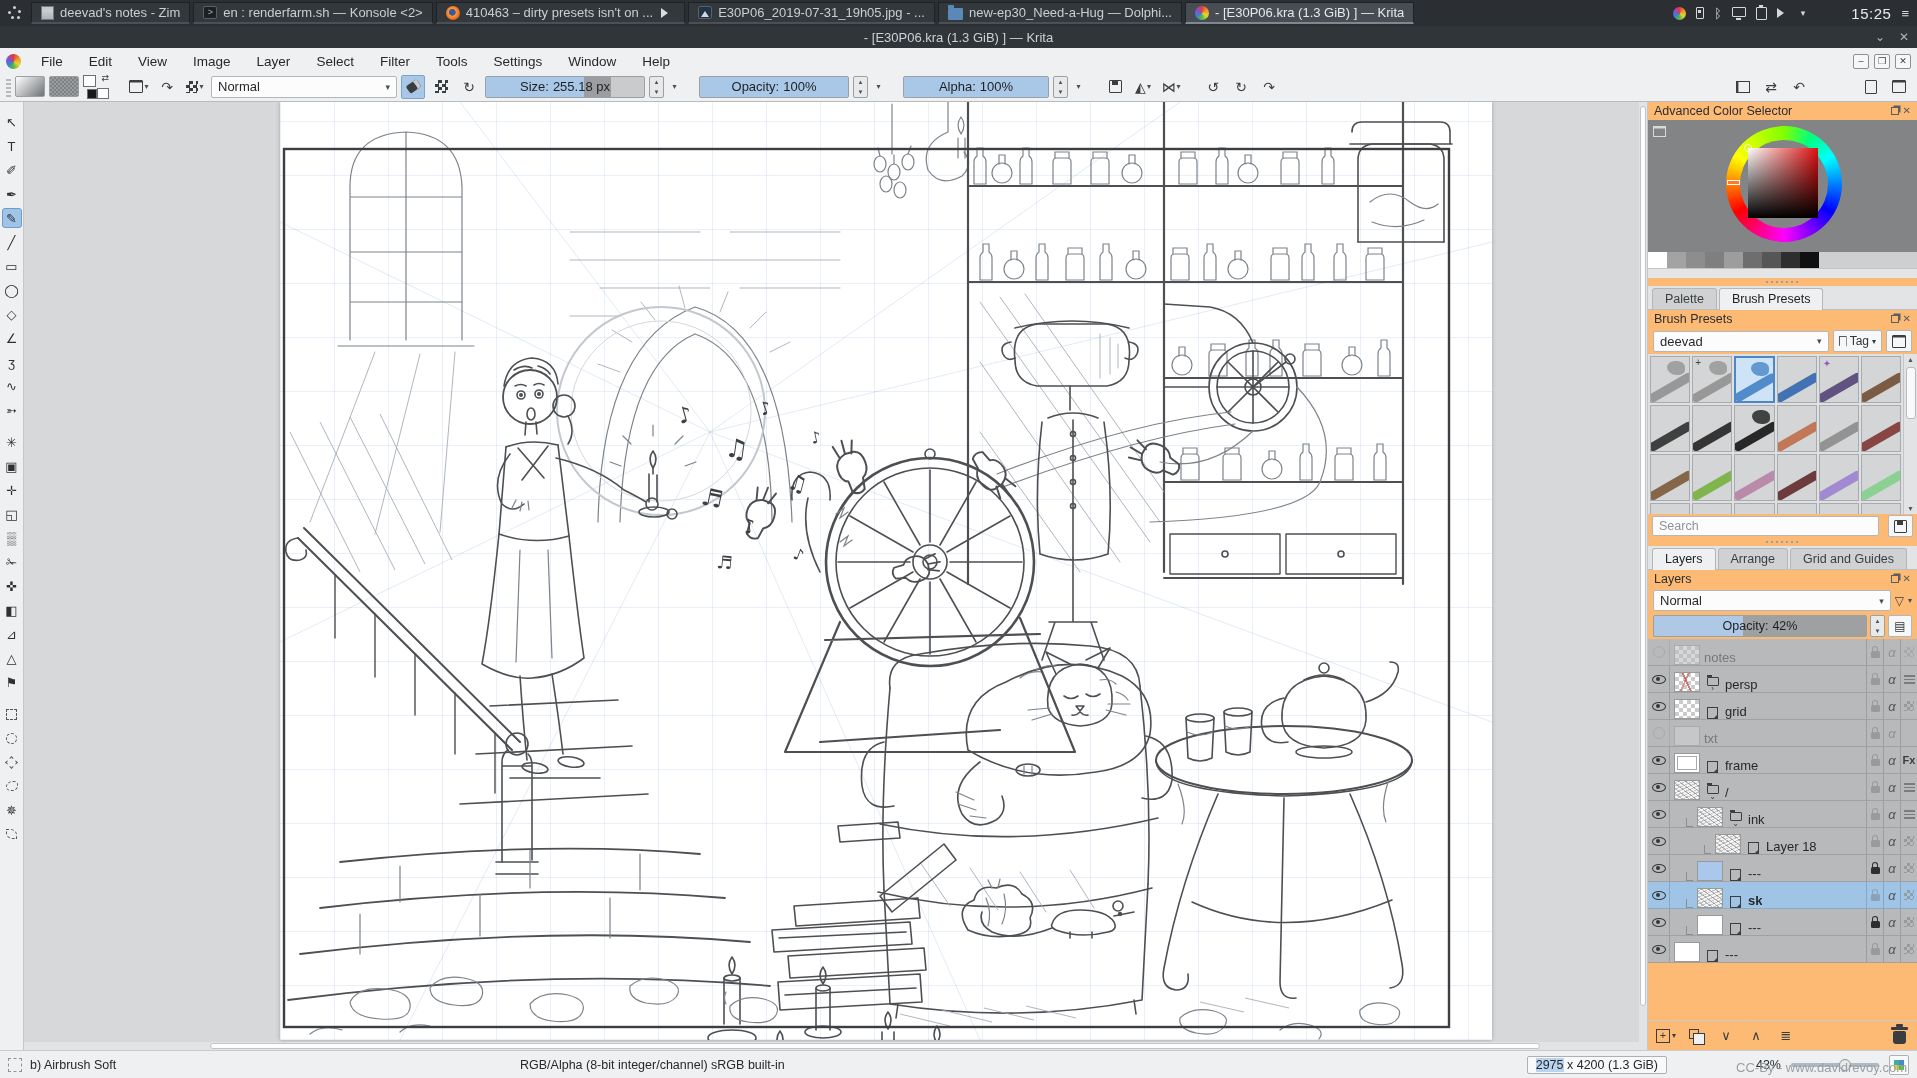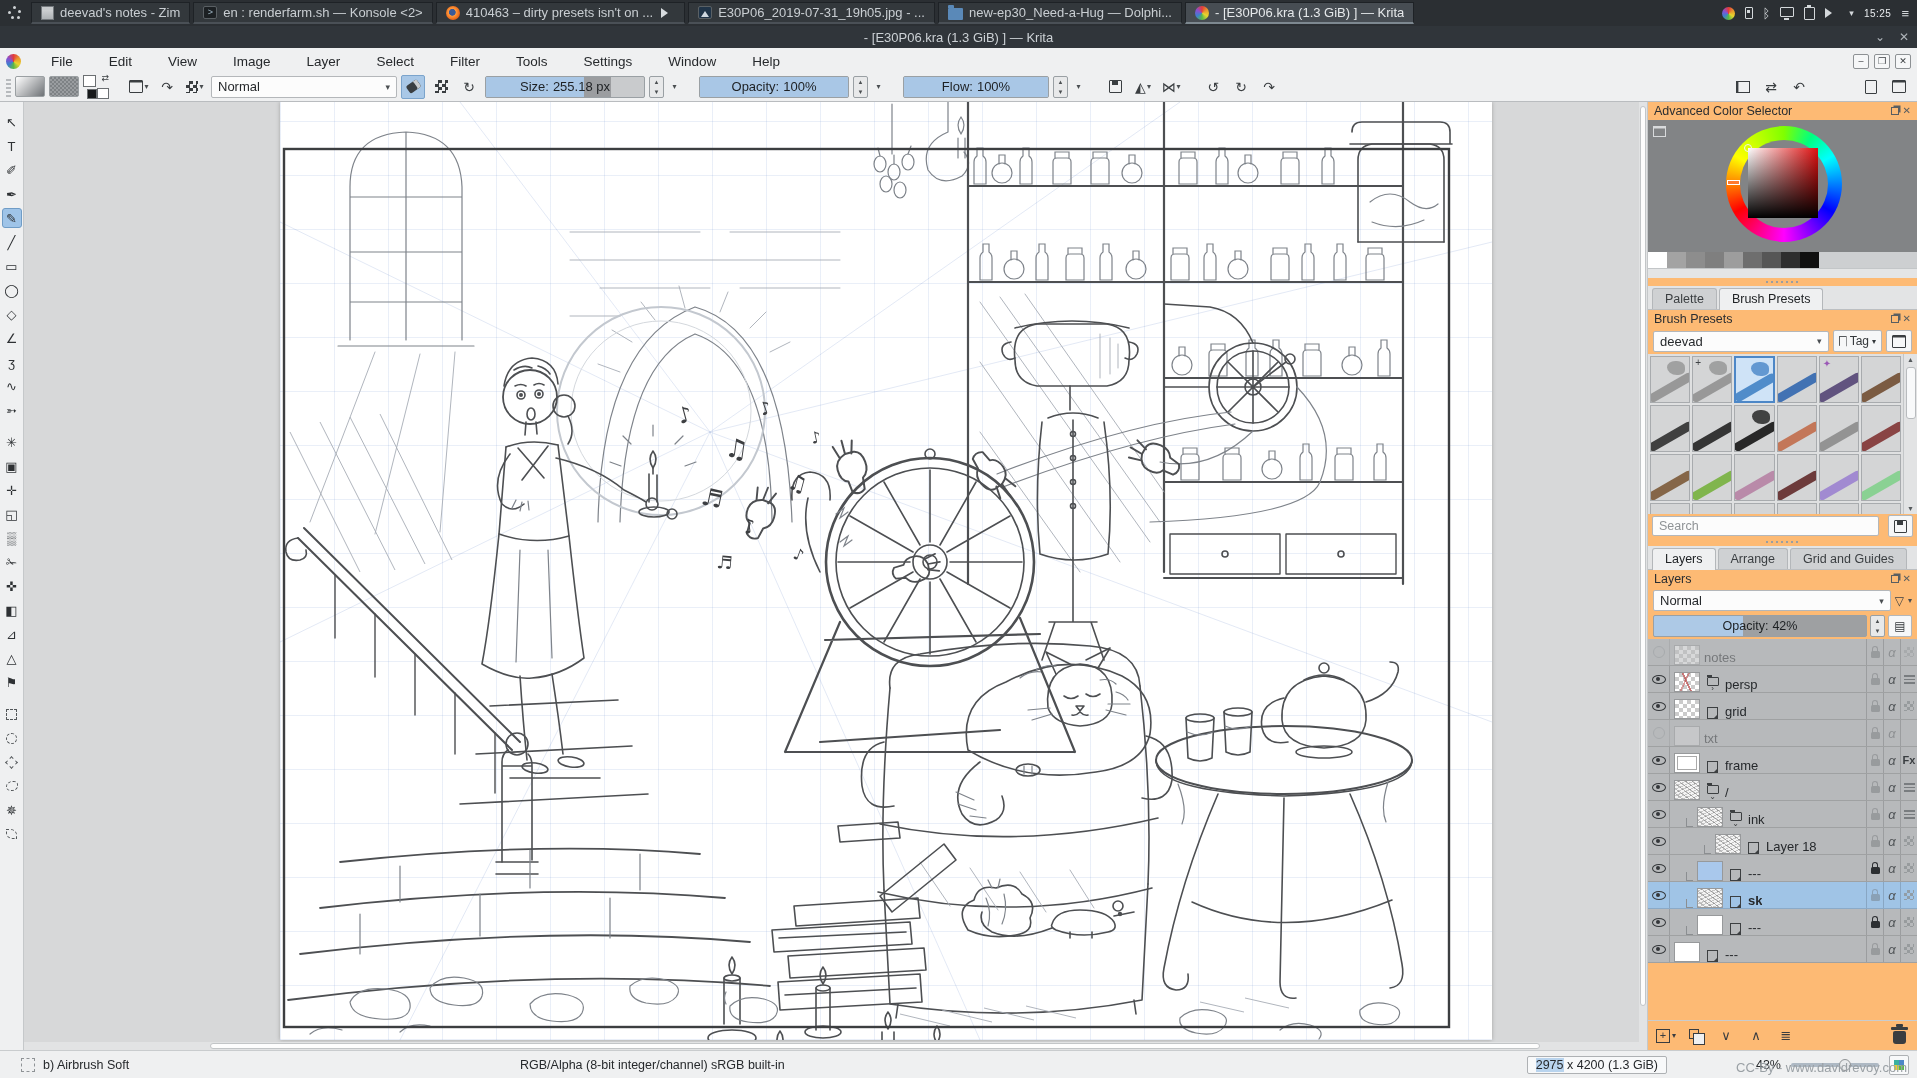--- a/index.html
+++ b/index.html
@@ -38,31 +38,31 @@
   #tray { margin-left:auto; display:flex; align-items:center; gap:10px; color:#d4d8db; padding-right:4px; }
   .tray-glyph { font-size:13px; color:#d4d8db; }
   .ic-usb { width:8px; height:12px; border:1.4px solid #d4d8db; border-radius:1px; position:relative; }
   .ic-usb::before { content:""; position:absolute; top:2px; left:1px; width:3px; height:3px; background:#d4d8db; }
   .ic-monitor { width:14px; height:10px; border:1.4px solid #d4d8db; border-radius:1px; position:relative; margin-top:-2px; }
   .ic-monitor::after { content:""; position:absolute; left:3px; bottom:-4px; width:5px; height:2.5px; background:#d4d8db; }
   .ic-clip { width:11px; height:13px; border:1.4px solid #d4d8db; border-radius:1px; position:relative; }
   .ic-clip::before { content:""; position:absolute; top:-3px; left:2px; width:4px; height:3px; background:#d4d8db; }
   .ic-vol { width:0; height:0; border-style:solid; border-width:5px 7px;
     border-color:transparent #d4d8db transparent transparent; transform:rotate(180deg); }
-  .clock { font-size:10px; color:#e8ebee; letter-spacing:.5px; }
+  .clock { font-size:15px; color:#e8ebee; letter-spacing:.5px;margin-left:36px; }
 
   
   #titlebar { position:absolute; left:0; top:26px; width:1917px; height:22px; background:#30353a;
     color:#ccd1d5; display:flex; align-items:center; justify-content:center; font-size:13px; }
   #titlebar .wbtns { position:absolute; right:8px; top:0; height:22px; display:flex; gap:14px; align-items:center;
     color:#aeb4b9; font-size:12px; }
 
   
   #menubar { position:absolute; left:0; top:48px; width:1917px; height:27px; background:#eff0f1;
-    border-bottom:1px solid #c9ccce; display:flex; align-items:center; gap:16px; padding:0 6px; }
+    border-bottom:1px solid #c9ccce; display:flex; align-items:center; gap:6px; padding:0 6px; }
   .menu-item { padding:2px 10px; font-size:13.5px; color:#26292c; border-radius:2px; }
   #menubar .wctrl { margin-left:auto; display:flex; gap:5px; }
   .wc { width:16px; height:15px; border:1px solid #8d9194; background:#f6f7f8; color:#3c4043;
     font-size:9px; line-height:13px; text-align:center; border-radius:2px; }
 
   
   #toolbar { position:absolute; left:0; top:72px; width:1917px; height:30px; background:#eff0f1;
     border-bottom:1px solid #b9bcbf; display:flex; align-items:center; gap:4px; padding:0 6px; }
   .grip { width:5px; height:20px; background:repeating-linear-gradient(0deg,#b7babd 0 2px,transparent 2px 4px); }
   .tb-swatch { width:30px; height:21px; border:1px solid #9ba0a3; border-radius:2px; }
@@ -426,21 +426,21 @@
     <span>100%</span>
   </span>
   <span class="spin">
       <i>▲</i>
       <i>▼</i>
     </span>
   <span class="drop">▾</span>
   <span class="sep-gap"></span>
   <span class="pill" style="width:146px">
     <span class="fill" style="width:100%"></span>
-    <span>Flow:</span>
+    <span>Alpha:</span>
     <span>100%</span>
   </span>
   <span class="spin">
       <i>▲</i>
       <i>▼</i>
     </span>
   <span class="drop">▾</span>
   <span class="sep-gap"></span>
   <span class="tbtn">
       <span class="ic-floppy"></span>
@@ -1414,21 +1414,21 @@
     <span class="lb">
         <span>≣</span>
       </span>
     <span class="lb mr-auto">
         <span class="trash"></span>
       </span>
   </div>
 </div>
 
 <div id="statusbar">
-  <span class="sb-item" style="left:21px">
+  <span class="sb-item" style="left:8px">
     <span class="sb-dashed"></span>
     <span>b) Airbrush Soft</span>
   </span>
   <span class="sb-item" style="left:520px">
     <span>RGB/Alpha (8-bit integer/channel)  sRGB built-in</span>
   </span>
   <span class="sb-item" style="right:250px">
     <span id="sb-size-box"><span class="hl">2975</span><span> x 4200 (1.3 GiB)</span></span>
   </span>
   <span class="sb-item" style="right:8px; gap:10px">

